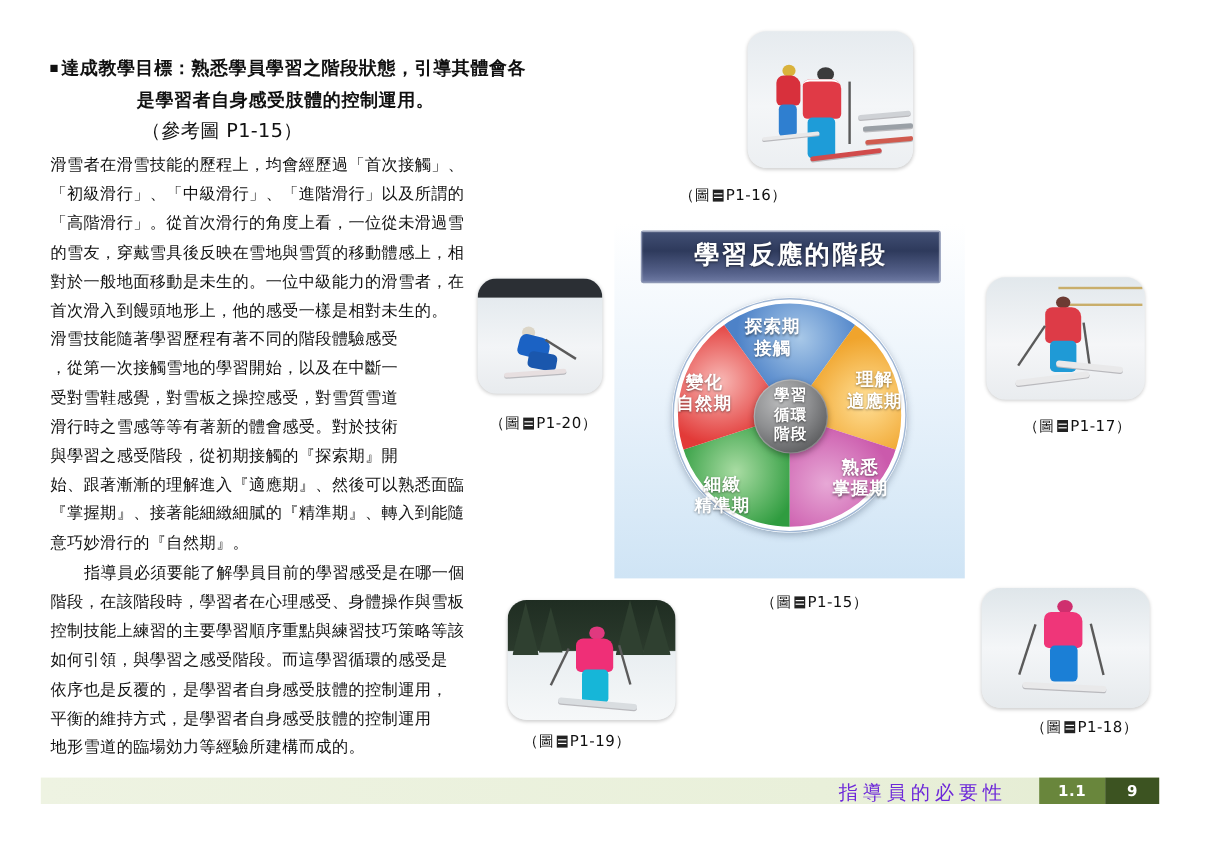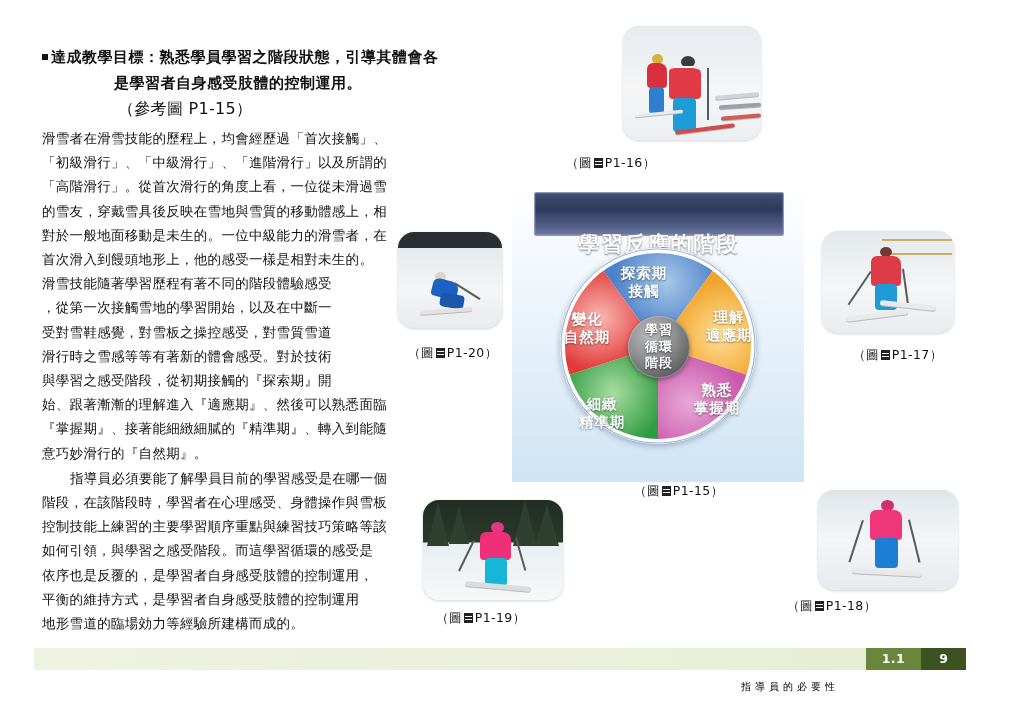--- a/index.html
+++ b/index.html
@@ -49,38 +49,38 @@
   
   .diagram{position:absolute;left:512px;top:186px;width:292px;height:296px;}
   .dia-bg{position:absolute;inset:0;
     background:linear-gradient(180deg,#ffffff 0%,#eaf3fb 46%,#cfe4f5 100%);}
   .banner{position:absolute;left:22px;top:6px;width:248px;height:42px;
     background:linear-gradient(180deg,#414f74 0%,#2e3a5c 38%,#55618a 82%,#6e7aa3 100%);
     border:1px solid #8d97b4;border-radius:2px;
     box-shadow:inset 0 0 0 1px rgba(255,255,255,.12);}
   .banner span{position:absolute;left:0;right:0;top:5px;text-align:center;
     color:#fff;font-size:21px;font-weight:bold;letter-spacing:2px;
-    text-shadow:0 1px 2px rgba(0,0,0,.55);margin-top:32px;}
+    text-shadow:0 1px 2px rgba(0,0,0,.55);}
   .wheel{position:absolute;left:48px;top:62px;width:196px;height:196px;border-radius:50%;
     box-shadow:0 2px 6px rgba(40,60,90,.35);}
   .wheel svg{display:block;}
   .hub{position:absolute;left:116px;top:130px;width:62px;height:62px;border-radius:50%;
     background:radial-gradient(circle at 36% 30%,#b9babb 0%,#8e8f91 42%,#5d5e60 78%,#474849 100%);
     box-shadow:0 2px 5px rgba(0,0,0,.35),inset 0 0 0 1px rgba(255,255,255,.25);}
   .hub b{position:absolute;left:0;right:0;top:6px;text-align:center;color:#fff;
     font-size:13px;font-weight:bold;line-height:16.5px;letter-spacing:1px;
     text-shadow:0 1px 2px rgba(0,0,0,.6);}
   .seg-label{position:absolute;color:#fff;font-size:14.5px;font-weight:bold;
     line-height:18px;text-align:center;letter-spacing:1px;
     text-shadow:0 1px 2px rgba(0,0,0,.45);white-space:nowrap;}
 
   
   .footbar{position:absolute;left:34px;top:648px;width:932px;height:22px;
     background:linear-gradient(90deg,#eef3e2 0%,#e9f0da 70%,#e4ecd2 100%);}
-  .foot-title{position:absolute;right:170px;top:680px;font-size:10px;color:#000000;
+  .foot-title{position:absolute;right:170px;top:651px;font-size:16px;color:#6d28d9;
     letter-spacing:4px;white-space:nowrap;}
   .foot-sec{position:absolute;left:866px;top:648px;width:55px;height:22px;
     background:#69863c;color:#fff;font-size:12.5px;font-weight:bold;
     text-align:center;line-height:22px;letter-spacing:.5px;}
   .foot-page{position:absolute;left:921px;top:648px;width:45px;height:22px;
     background:#3c5321;color:#fff;font-size:12.5px;font-weight:bold;
     text-align:center;line-height:22px;}
 </style>
 </head>
 <body>
@@ -242,21 +242,21 @@
     </div>
 
     <div class="hub">
       <b>
         <span>學習</span><br>
         <span>循環</span><br>
         <span>階段</span>
       </b>
     </div>
   </div>
-  <div class="cap" style="left:634px;top:483px;">
+  <div class="cap" style="left:634px;top:494px;">
     <span>（圖</span><span class="gl"></span><span>P1-15）</span>
   </div>
 
   <div class="photo" style="left:423px;top:500px;width:140px;height:100px;background:#e9edf0;">
     <div style="position:absolute;inset:0;background:linear-gradient(180deg,#1f2d22 0%,#2b3a2c 42%,#e9eef1 43%,#f6f8f9 100%);"></div>
     <div class="tree" style="left:4px;top:2px;width:22px;height:44px;"></div>
     <div class="tree" style="left:26px;top:6px;width:20px;height:38px;"></div>
     <div class="tree" style="left:90px;top:0px;width:24px;height:46px;"></div>
     <div class="tree" style="left:112px;top:4px;width:24px;height:42px;"></div>
     <div class="skier" style="left:56px;top:22px;width:36px;height:62px;">
@@ -276,21 +276,21 @@
     <div class="snow" style="height:100%;background:linear-gradient(180deg,#dfe6ea 0%,#f4f6f8 50%,#e6eaed 100%);"></div>
     <div class="skier" style="left:50px;top:10px;width:38px;height:68px;">
       <div class="head" style="left:13px;top:0;width:13px;height:11px;background:#cf2f6e;"></div>
       <div class="torso" style="left:2px;top:10px;width:32px;height:30px;background:#ef3679;"></div>
       <div class="legs" style="left:7px;top:38px;width:23px;height:30px;background:#1b7fd6;"></div>
     </div>
     <div class="pole" style="left:44px;top:30px;width:1.5px;height:44px;transform:rotate(18deg);"></div>
     <div class="pole" style="left:90px;top:30px;width:1.5px;height:44px;transform:rotate(-14deg);"></div>
     <div class="ski" style="left:34px;top:80px;width:70px;height:5px;transform:rotate(3deg);"></div>
   </div>
-  <div class="cap" style="left:787px;top:598px;">
+  <div class="cap" style="left:859px;top:598px;">
     <span>（圖</span><span class="gl"></span><span>P1-18）</span>
   </div>
 
   <div class="footbar"></div>
   <div class="foot-title">指導員的必要性</div>
   <div class="foot-sec">1.1</div>
   <div class="foot-page">9</div>
 
 </div>
 

